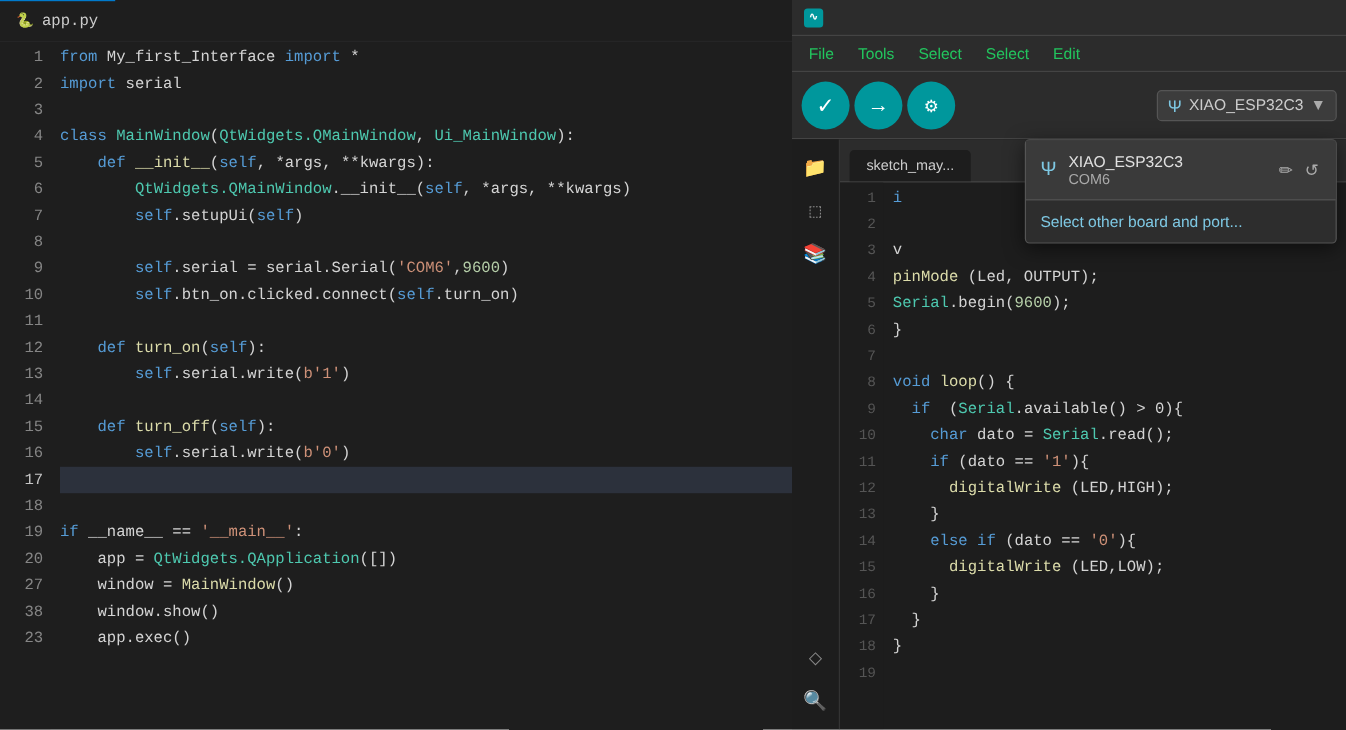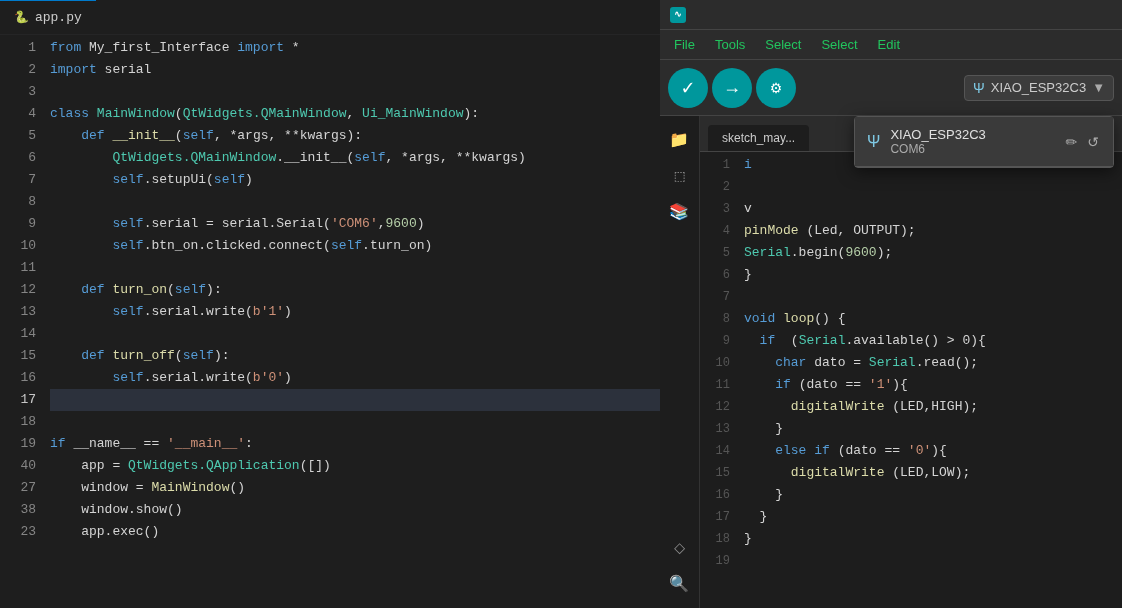--- a/index.html
+++ b/index.html
@@ -315,21 +315,21 @@
         <span class="ln">10</span>
         <span class="ln">11</span>
         <span class="ln">12</span>
         <span class="ln">13</span>
         <span class="ln">14</span>
         <span class="ln">15</span>
         <span class="ln">16</span>
         <span class="ln active">17</span>
         <span class="ln">18</span>
         <span class="ln">19</span>
-        <span class="ln">40</span>
+        <span class="ln">20</span>
         <span class="ln">27</span>
         <span class="ln">38</span>
         <span class="ln">23</span>
       </div>
     <div class="code-content" id="vs-code"><span class="line"><span style="color: rgb(86, 156, 214);">from</span><span style="color: rgb(212, 212, 212);"> My_first_Interface </span><span style="color: rgb(86, 156, 214);">import</span><span style="color: rgb(212, 212, 212);"> *</span></span><span class="line"><span style="color: rgb(86, 156, 214);">import</span><span style="color: rgb(212, 212, 212);"> serial</span></span><span class="line"> </span><span class="line"><span style="color: rgb(86, 156, 214);">class</span><span style="color: rgb(212, 212, 212);"> </span><span style="color: rgb(78, 201, 176);">MainWindow</span><span style="color: rgb(212, 212, 212);">(</span><span style="color: rgb(78, 201, 176);">QtWidgets.QMainWindow</span><span style="color: rgb(212, 212, 212);">, </span><span style="color: rgb(78, 201, 176);">Ui_MainWindow</span><span style="color: rgb(212, 212, 212);">):</span></span><span class="line"><span style="color: rgb(212, 212, 212);">    </span><span style="color: rgb(86, 156, 214);">def</span><span style="color: rgb(212, 212, 212);"> </span><span style="color: rgb(220, 220, 170);">__init__</span><span style="color: rgb(212, 212, 212);">(</span><span style="color: rgb(86, 156, 214);">self</span><span style="color: rgb(212, 212, 212);">, *args, **kwargs):</span></span><span class="line"><span style="color: rgb(212, 212, 212);">        </span><span style="color: rgb(78, 201, 176);">QtWidgets.QMainWindow</span><span style="color: rgb(212, 212, 212);">.__init__(</span><span style="color: rgb(86, 156, 214);">self</span><span style="color: rgb(212, 212, 212);">, *args, **kwargs)</span></span><span class="line"><span style="color: rgb(212, 212, 212);">        </span><span style="color: rgb(86, 156, 214);">self</span><span style="color: rgb(212, 212, 212);">.setupUi(</span><span style="color: rgb(86, 156, 214);">self</span><span style="color: rgb(212, 212, 212);">)</span></span><span class="line"> </span><span class="line"><span style="color: rgb(212, 212, 212);">        </span><span style="color: rgb(86, 156, 214);">self</span><span style="color: rgb(212, 212, 212);">.serial = serial.Serial(</span><span style="color: rgb(206, 145, 120);">'COM6'</span><span style="color: rgb(212, 212, 212);">,</span><span style="color: rgb(181, 206, 168);">9600</span><span style="color: rgb(212, 212, 212);">)</span></span><span class="line"><span style="color: rgb(212, 212, 212);">        </span><span style="color: rgb(86, 156, 214);">self</span><span style="color: rgb(212, 212, 212);">.btn_on.clicked.connect(</span><span style="color: rgb(86, 156, 214);">self</span><span style="color: rgb(212, 212, 212);">.turn_on)</span></span><span class="line"> </span><span class="line"><span style="color: rgb(212, 212, 212);">    </span><span style="color: rgb(86, 156, 214);">def</span><span style="color: rgb(212, 212, 212);"> </span><span style="color: rgb(220, 220, 170);">turn_on</span><span style="color: rgb(212, 212, 212);">(</span><span style="color: rgb(86, 156, 214);">self</span><span style="color: rgb(212, 212, 212);">):</span></span><span class="line"><span style="color: rgb(212, 212, 212);">        </span><span style="color: rgb(86, 156, 214);">self</span><span style="color: rgb(212, 212, 212);">.serial.write(</span><span style="color: rgb(206, 145, 120);">b'1'</span><span style="color: rgb(212, 212, 212);">)</span></span><span class="line"> </span><span class="line"><span style="color: rgb(212, 212, 212);">    </span><span style="color: rgb(86, 156, 214);">def</span><span style="color: rgb(212, 212, 212);"> </span><span style="color: rgb(220, 220, 170);">turn_off</span><span style="color: rgb(212, 212, 212);">(</span><span style="color: rgb(86, 156, 214);">self</span><span style="color: rgb(212, 212, 212);">):</span></span><span class="line"><span style="color: rgb(212, 212, 212);">        </span><span style="color: rgb(86, 156, 214);">self</span><span style="color: rgb(212, 212, 212);">.serial.write(</span><span style="color: rgb(206, 145, 120);">b'0'</span><span style="color: rgb(212, 212, 212);">)</span></span><span class="line highlighted"> </span><span class="line"> </span><span class="line"><span style="color: rgb(86, 156, 214);">if</span><span style="color: rgb(212, 212, 212);"> __name__ == </span><span style="color: rgb(206, 145, 120);">'__main__'</span><span style="color: rgb(212, 212, 212);">:</span></span><span class="line"><span style="color: rgb(212, 212, 212);">    app = </span><span style="color: rgb(78, 201, 176);">QtWidgets.QApplication</span><span style="color: rgb(212, 212, 212);">([])</span></span><span class="line"><span style="color: rgb(212, 212, 212);">    window = </span><span style="color: rgb(220, 220, 170);">MainWindow</span><span style="color: rgb(212, 212, 212);">()</span></span><span class="line"><span style="color: rgb(212, 212, 212);">    window.show()</span></span><span class="line"><span style="color: rgb(212, 212, 212);">    app.exec()</span></span></div>
   </div>
 </div>
 
 <div class="arduino-panel" style="position:relative;">
 
@@ -362,20 +362,21 @@
       <div>
         <div class="dropdown-board-name">XIAO_ESP32C3</div>
         <div class="dropdown-board-port">COM6</div>
       </div>
       <div class="dropdown-board-actions">
         <button class="dropdown-action-btn" title="Edit">✏</button>
         <button class="dropdown-action-btn" title="Refresh">↺</button>
       </div>
     </div>
     <div class="dropdown-divider"></div>
+    <div class="dropdown-other">Select other board and port...</div>
   </div>
 
   <div class="arduino-editor">
 
     <div class="arduino-sidebar-icons">
       <div class="sidebar-icon">📁</div>
       <div class="sidebar-icon">⬚</div>
       <div class="sidebar-icon">📚</div>
       <div class="sidebar-icon" style="margin-top:auto;">⬦</div>
       <div class="sidebar-icon">🔍</div>

